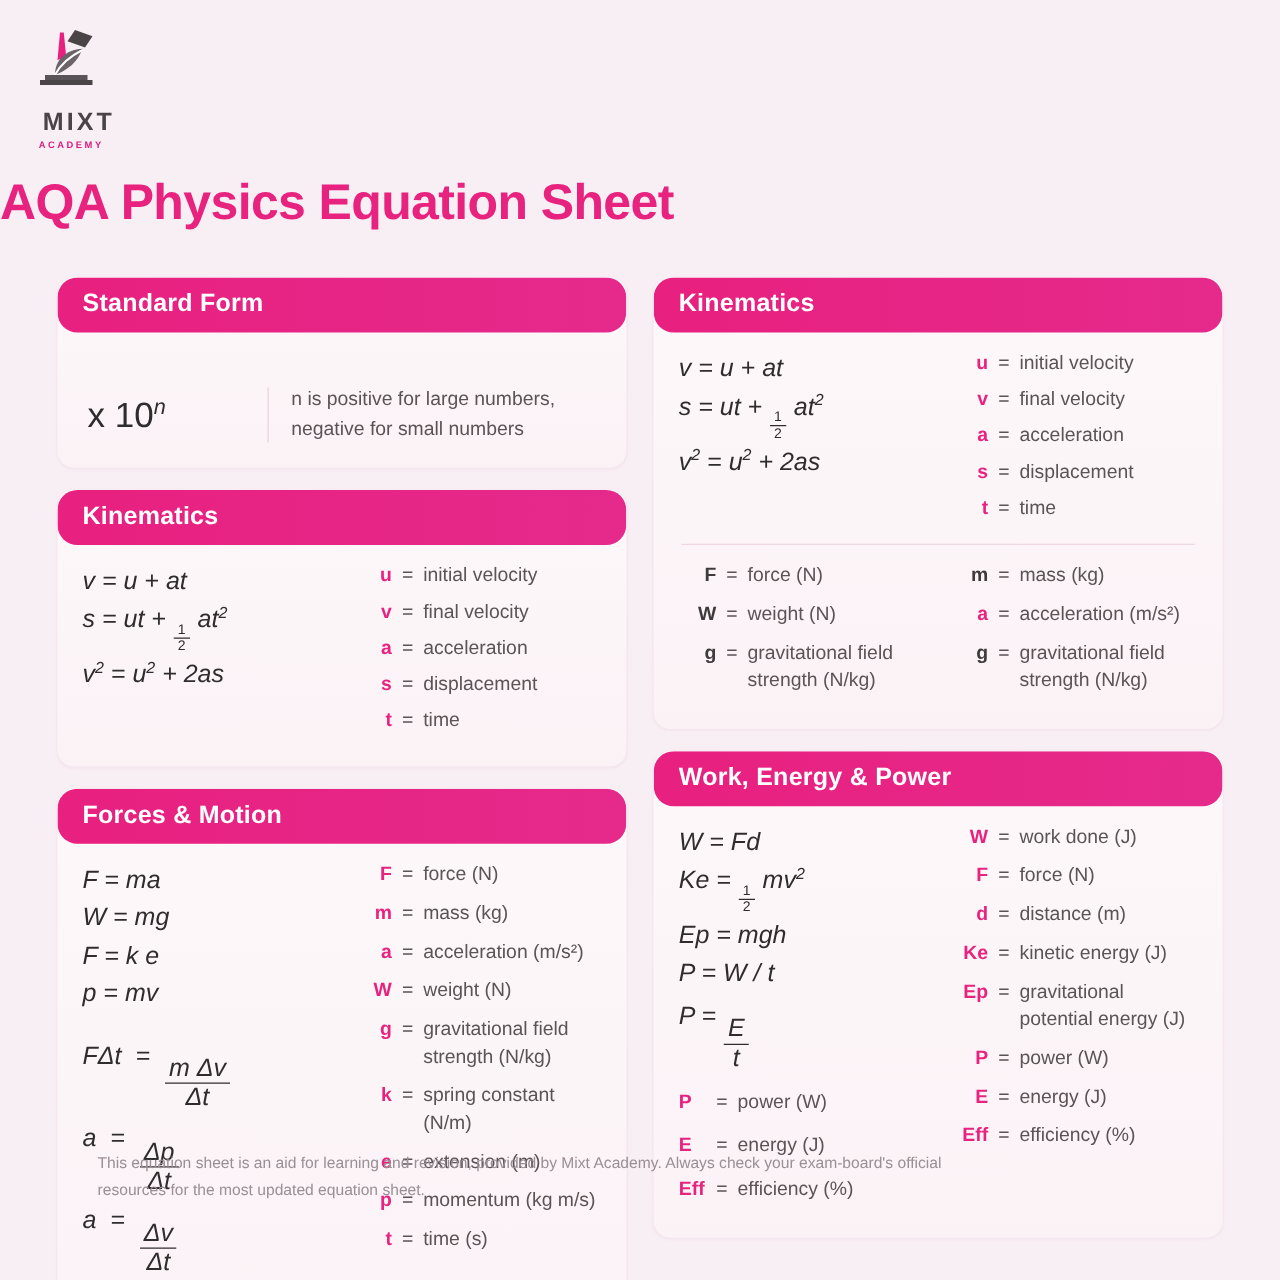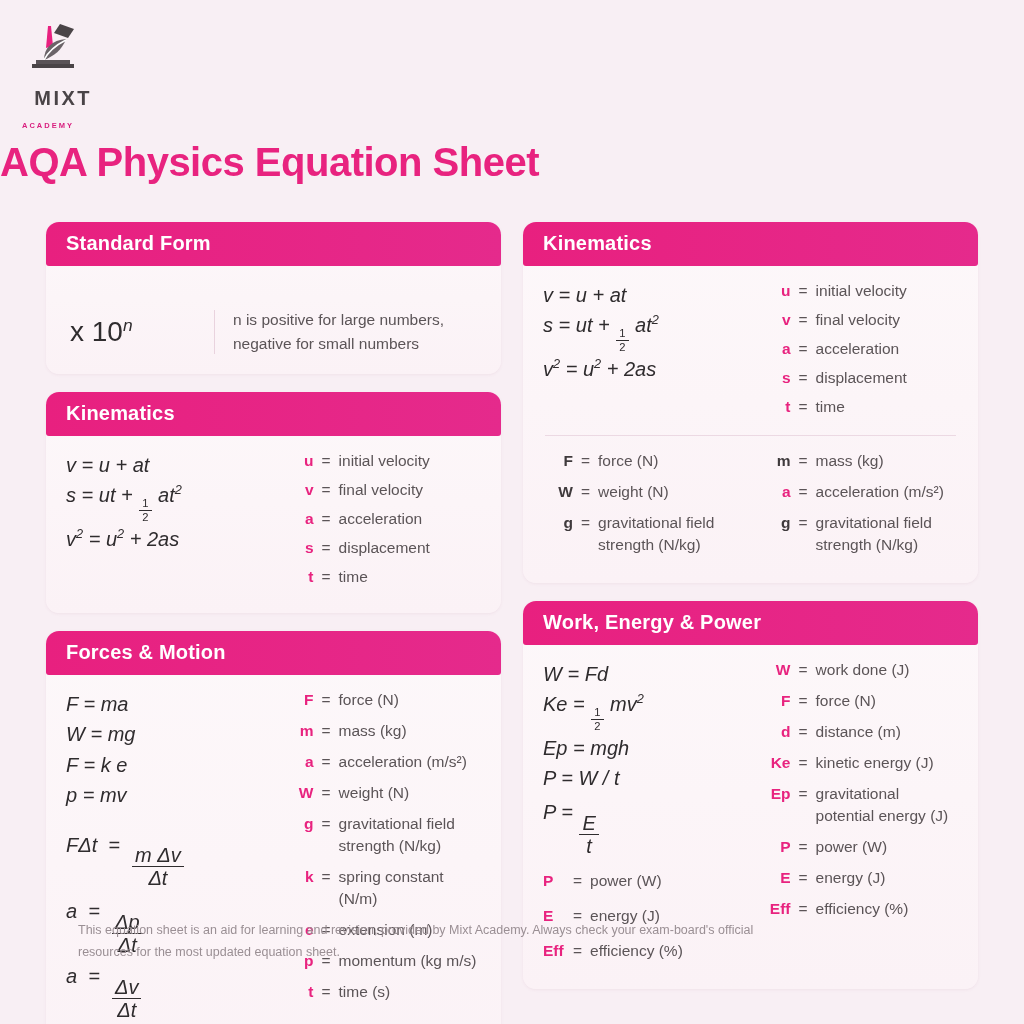--- a/index.html
+++ b/index.html
@@ -37,22 +37,22 @@
     color: #4a4447;
     text-align: right;
     line-height: 1;
     margin-top: 16px;
   }
   .logo-sub {
     font-size: 7.5px;
     font-weight: bold;
     letter-spacing: 2px;
     color: #d81e7e;
-    text-align: left;
-    margin-top: 13px;
+    text-align: center;
+    margin-top: 3px;
   }
 
   
   .page-title {
     position: absolute;
     top: 140px;
     left: 0;
     width: 100%;
     text-align: left;
     font-size: 40px;
@@ -80,21 +80,21 @@
     overflow: hidden;
     background: linear-gradient(180deg, #fdf8fa 0%, #fbf2f6 100%);
     box-shadow: 0 1px 3px rgba(180,120,150,0.10);
   }
   .card-header {
     background: linear-gradient(90deg, #e8207f 0%, #e52a8c 100%);
     color: #ffffff;
     font-size: 20px;
     font-weight: bold;
     padding: 10px 20px 11px;
-    border-radius: 3px;
+    border-radius: 16px;
     letter-spacing: 0.2px;
   }
   .card-body { padding: 14px 20px 18px; }
 
   
   .sf-body {
     display: flex;
     align-items: center;
     padding: 10px 18px 18px;
     margin-top: 32px;

